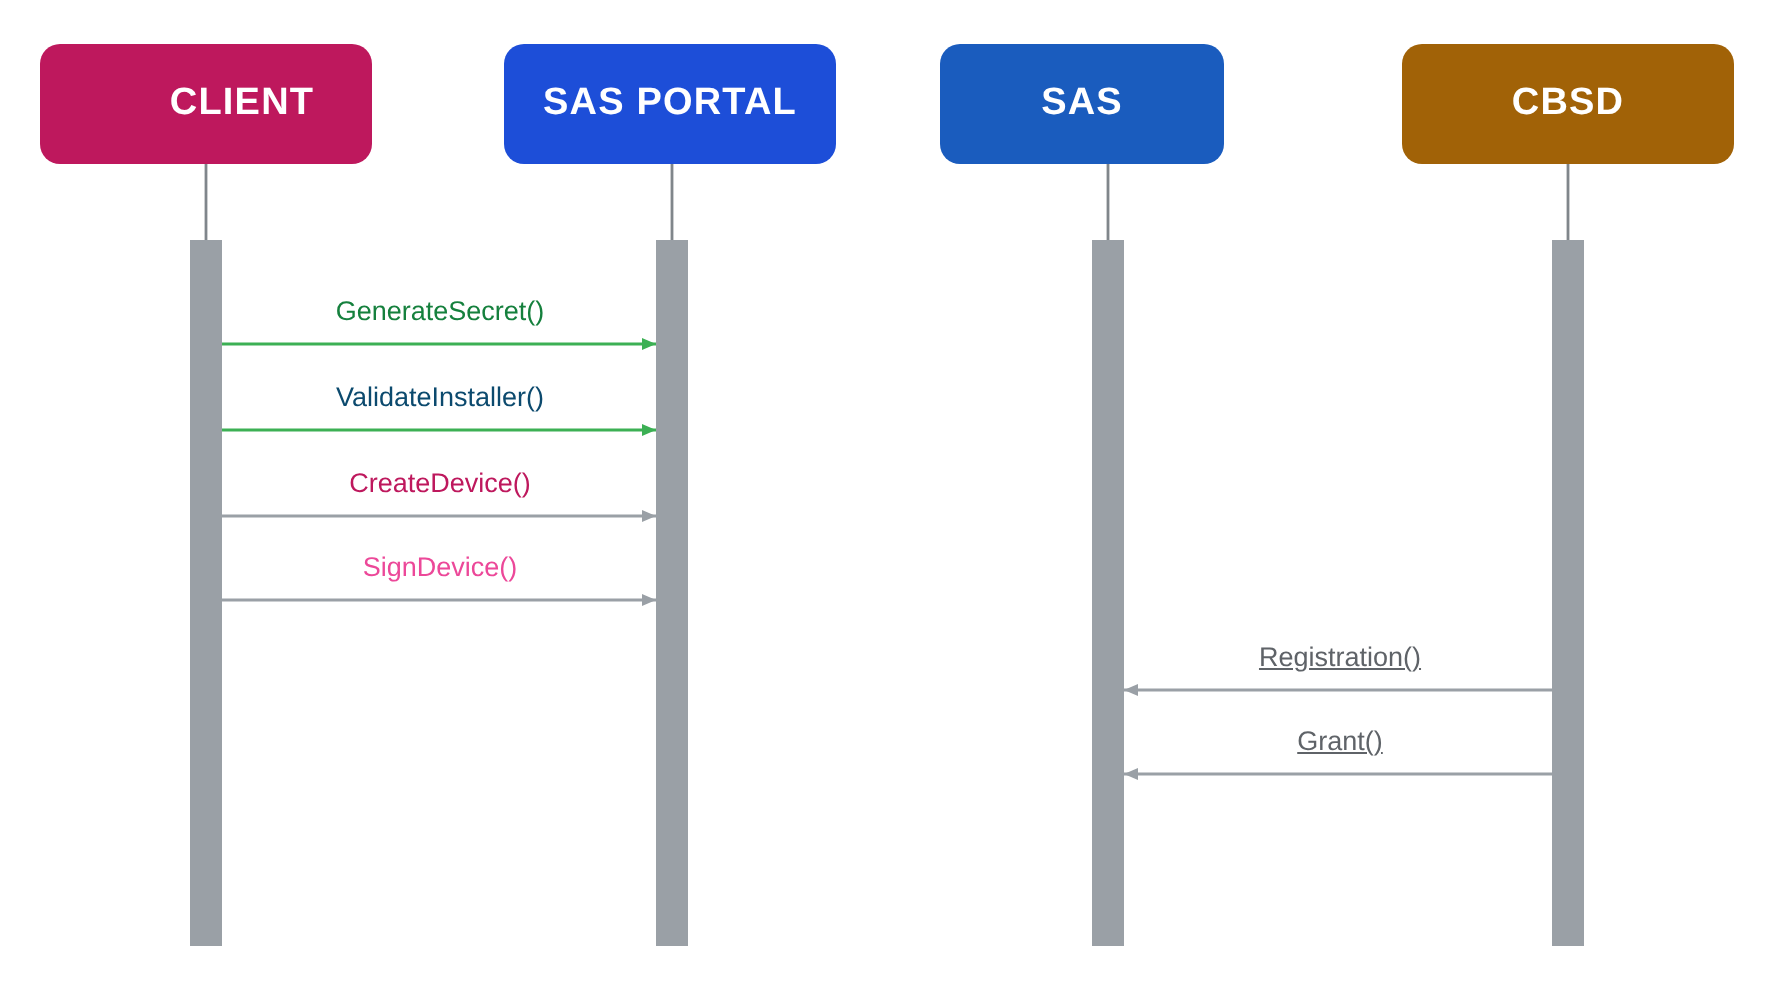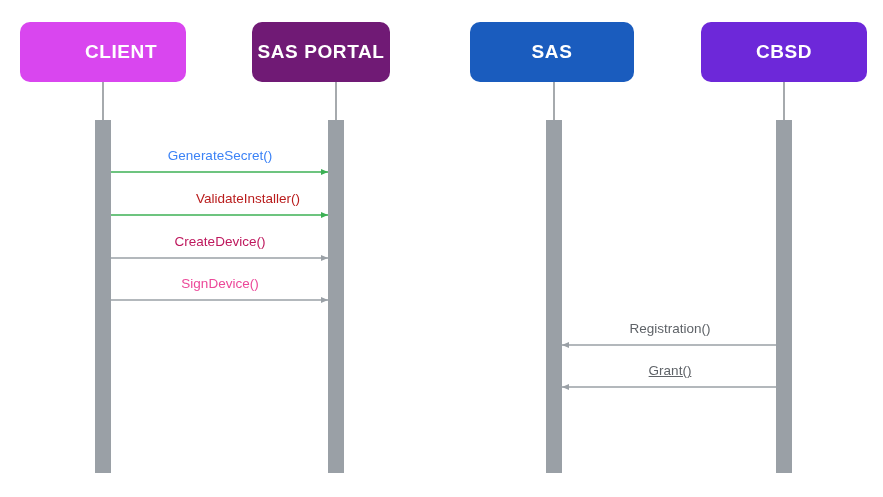--- a/index.html
+++ b/index.html
@@ -79,36 +79,36 @@
         <line x1="111" x2="328" y1="172" y2="172" stroke="#3cb054" stroke-width="1.4" marker-end="url(#arrow-green)"></line>
         <line x1="111" x2="328" y1="215" y2="215" stroke="#3cb054" stroke-width="1.4" marker-end="url(#arrow-green)"></line>
         <line x1="111" x2="328" y1="258" y2="258" stroke="#9aa0a6" stroke-width="1.4" marker-end="url(#arrow-gray)"></line>
         <line x1="111" x2="328" y1="300" y2="300" stroke="#9aa0a6" stroke-width="1.4" marker-end="url(#arrow-gray)"></line>
         <line x1="776" x2="562" y1="345" y2="345" stroke="#9aa0a6" stroke-width="1.4" marker-end="url(#arrow-gray)"></line>
         <line x1="776" x2="562" y1="387" y2="387" stroke="#9aa0a6" stroke-width="1.4" marker-end="url(#arrow-gray)"></line>
       </g>
   </svg>
 
   <div id="participants-layer">
-      <div class="participant-box" style="left: 20px; top: 22px; width: 166px; height: 60px; background: #d946ef; padding-left: 36px;">
+      <div class="participant-box" style="left: 20px; top: 22px; width: 166px; height: 60px; background: #be185d; padding-left: 36px;">
         <span>CLIENT</span>
       </div>
-      <div class="participant-box" style="left: 252px; top: 22px; width: 138px; height: 60px; background: #701a75;">
+      <div class="participant-box" style="left: 252px; top: 22px; width: 166px; height: 60px; background: #1d4ed8;">
         <span>SAS PORTAL</span>
       </div>
-      <div class="participant-box" style="left: 470px; top: 22px; width: 164px; height: 60px; background: rgb(26, 92, 190);">
+      <div class="participant-box" style="left: 470px; top: 22px; width: 142px; height: 60px; background: rgb(26, 92, 190);">
         <span>SAS</span>
       </div>
-      <div class="participant-box" style="left: 701px; top: 22px; width: 166px; height: 60px; background: #6d28d9;">
+      <div class="participant-box" style="left: 701px; top: 22px; width: 166px; height: 60px; background: #a16207;">
         <span>CBSD</span>
       </div>
     </div>
 
   <div id="labels-layer">
-      <div class="msg-label" style="left: 220px; top: 163px; color: #3b82f6;">GenerateSecret()</div>
-      <div class="msg-label" style="left: 220px; top: 206px; color: #b91c1c; margin-left: 28px;">ValidateInstaller()</div>
+      <div class="msg-label" style="left: 220px; top: 163px; color: #15803d;">GenerateSecret()</div>
+      <div class="msg-label" style="left: 220px; top: 206px; color: #0c4a6e;">ValidateInstaller()</div>
       <div class="msg-label" style="left: 220px; top: 249px; color: #be185d;">CreateDevice()</div>
       <div class="msg-label" style="left: 220px; top: 291px; color: #ec4899;">SignDevice()</div>
-      <div class="msg-label" style="left: 670px; top: 336px; color: rgb(95, 99, 104);">Registration()</div>
+      <div class="msg-label" style="left: 670px; top: 336px; color: rgb(95, 99, 104); text-decoration: underline;">Registration()</div>
       <div class="msg-label" style="left: 670px; top: 378px; color: rgb(95, 99, 104); text-decoration: underline;">Grant()</div>
     </div>
 
 </div>
 
 </body></html>

